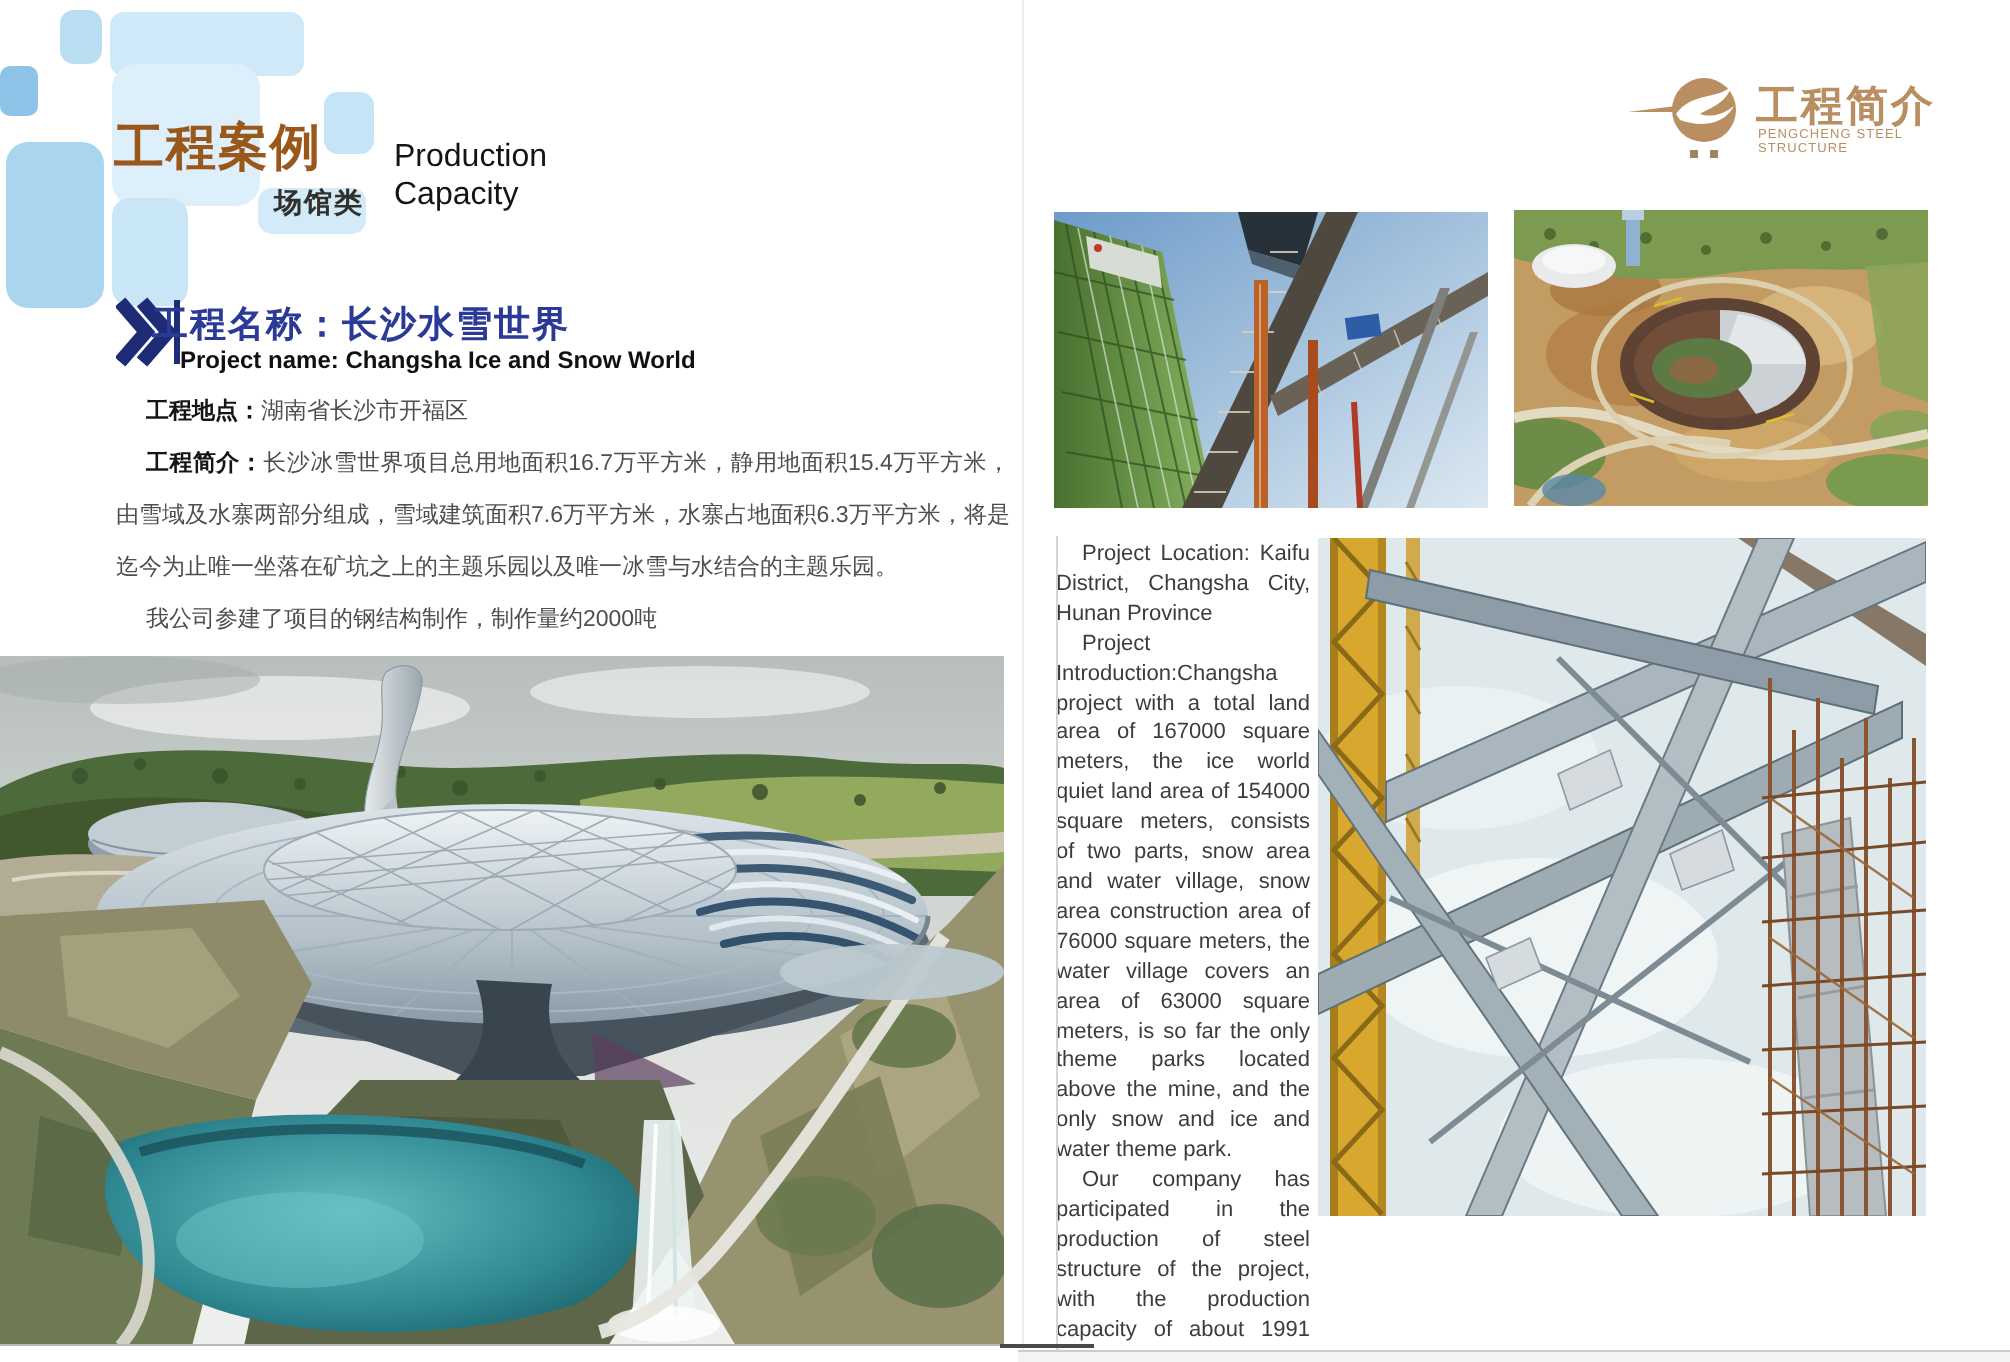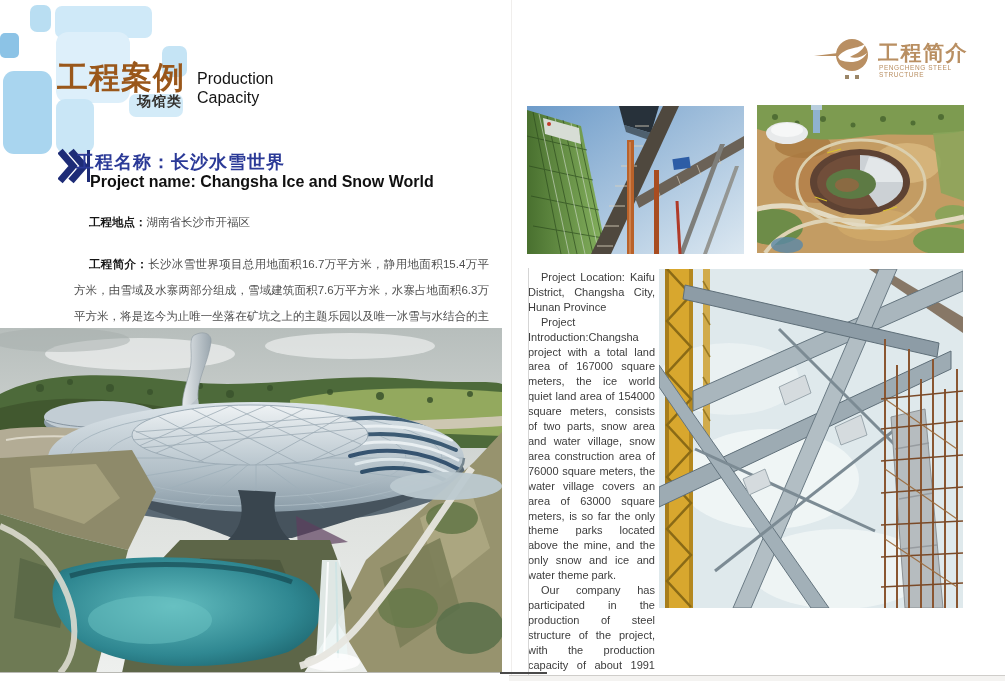--- a/index.html
+++ b/index.html
@@ -13,32 +13,32 @@
   .sq1{left:30px;top:5px;width:21px;height:27px;background:#b9def2;}
   .sq2{left:55px;top:6px;width:97px;height:32px;background:#cfe9f8;}
   .sq3{left:0px;top:33px;width:19px;height:25px;background:#8cc3e6;border-radius:5px;}
   .sq4{left:56px;top:32px;width:74px;height:71px;background:#ddeffa;border-radius:12px;}
   .sq5{left:162px;top:46px;width:25px;height:31px;background:#c5e4f5;}
   .sq6{left:3px;top:71px;width:49px;height:83px;background:#a9d5ef;border-radius:11px;}
   .sq7{left:56px;top:99px;width:38px;height:54px;background:#c9e6f6;border-radius:9px;}
   .sq8{left:129px;top:94px;width:54px;height:23px;background:#d3ebf8;}
 
   
-  .title-zh{left:57px;top:57px;font-size:31px;font-weight:bold;color:#9a571a;letter-spacing:1px;}
+  .title-zh{left:57px;top:57px;font-size:25px;font-weight:bold;color:#9a571a;letter-spacing:1px;}
   .title-cat{left:137px;top:93px;font-size:14px;font-weight:bold;color:#33302c;letter-spacing:1px;}
   .title-en{left:197px;top:69px;font-size:16px;color:#141414;line-height:19px;}
 
   
   .chev{left:58px;top:147px;width:32px;height:38px;}
   .h-zh{left:76px;top:150px;font-size:18px;font-weight:bold;color:#2b3a97;letter-spacing:1px;}
-  .h-en{left:90px;top:173px;font-size:16px;font-weight:bold;color:#101010;}
+  .h-en{left:90px;top:173px;font-size:12px;font-weight:bold;color:#101010;}
 
   
   .cn-body{left:58px;top:193px;width:447px;font-size:11.5px;color:#4e4e4e;}
-  .cn-body p{margin:16px;line-height:26px;text-indent:15px;}
+  .cn-body p{margin:0;line-height:26px;text-indent:15px;}
   .cn-body .para{text-align:justify;}
   .cn-label{font-weight:bold;color:#151515;}
 
   
   .rendering{left:0;top:328px;width:502px;height:345px;}
   .photo1{left:527px;top:106px;width:217px;height:148px;}
   .photo2{left:757px;top:105px;width:207px;height:148px;}
   .photo3{left:659px;top:269px;width:304px;height:339px;}
 
   

